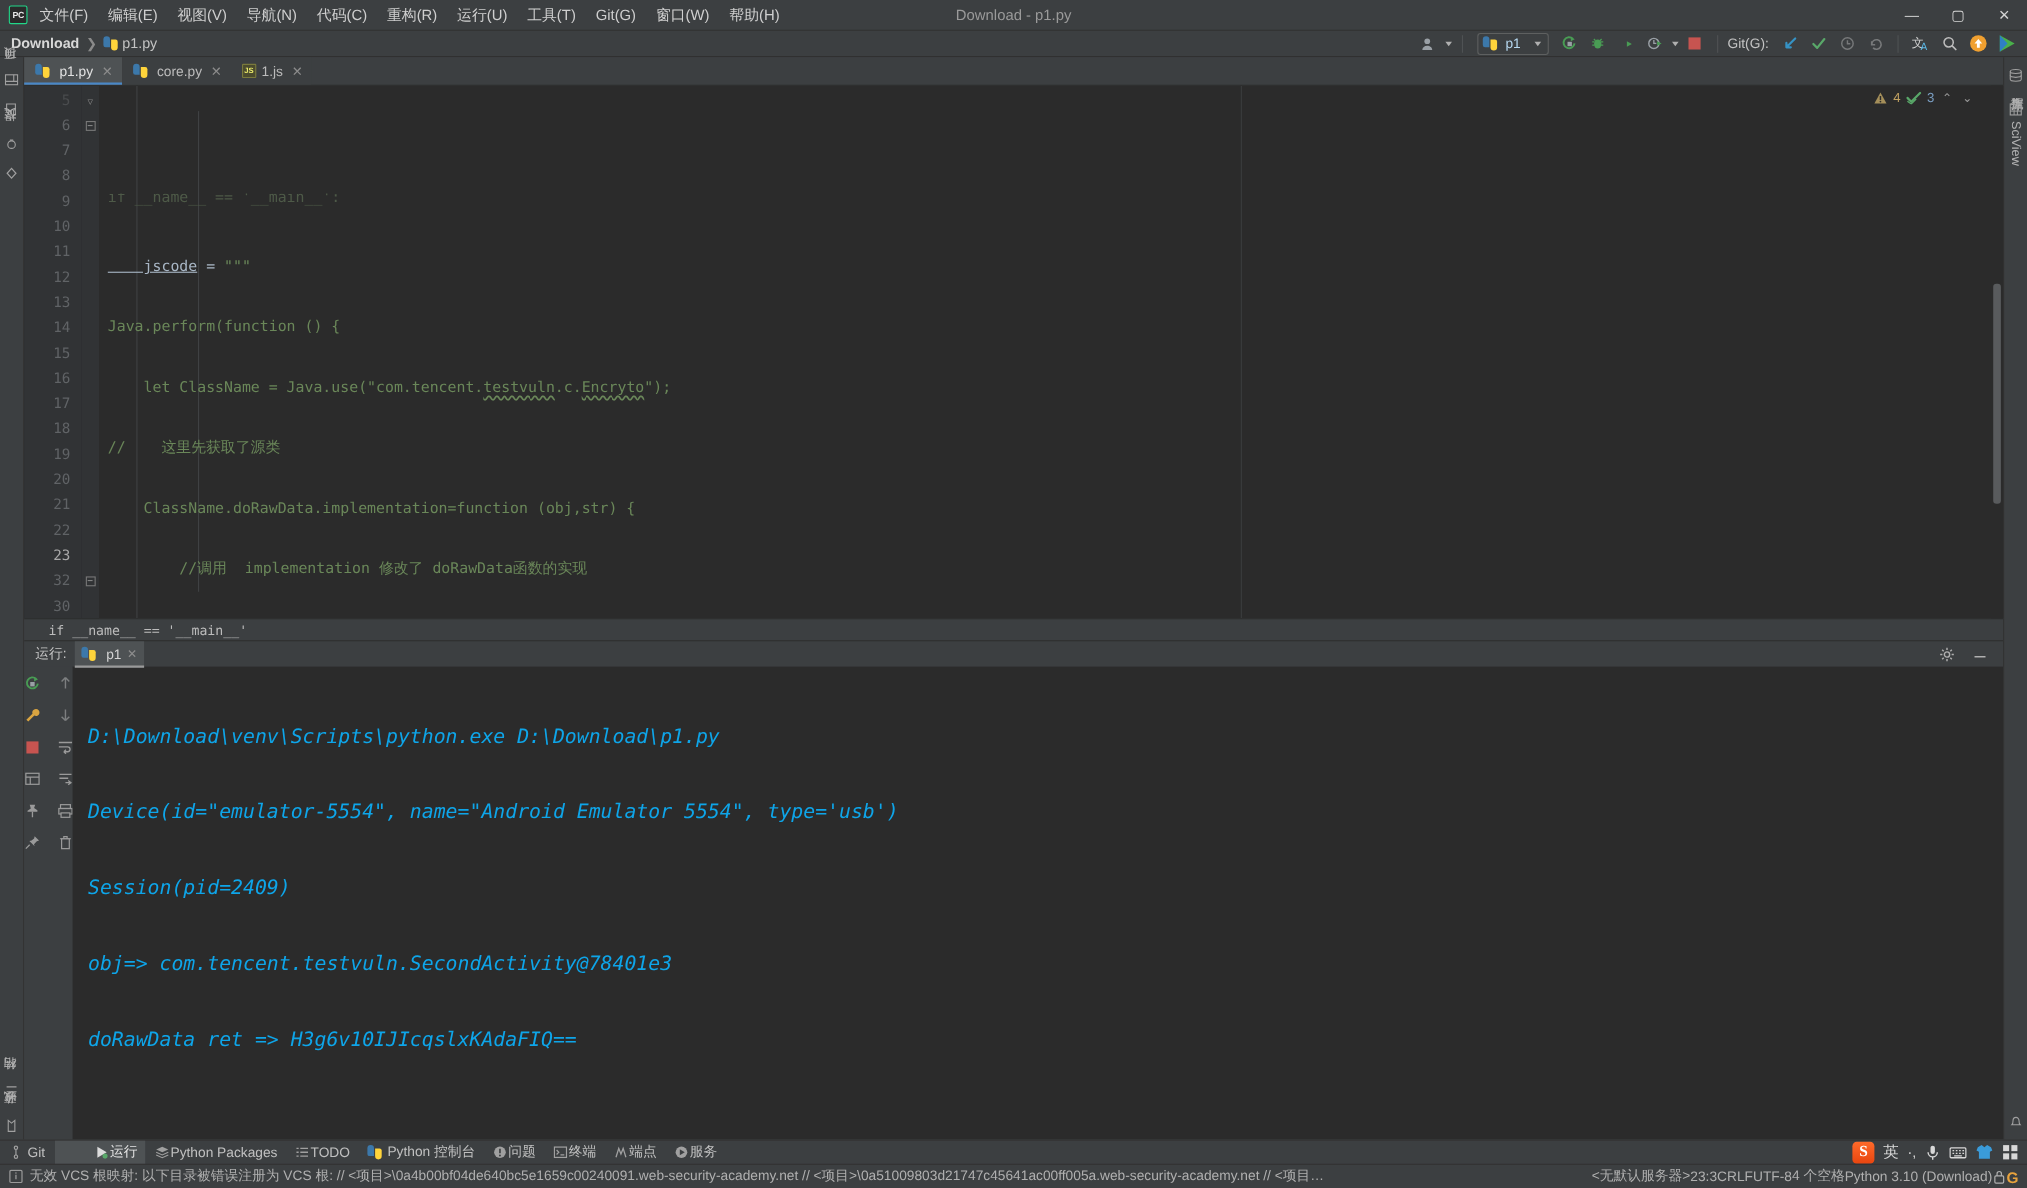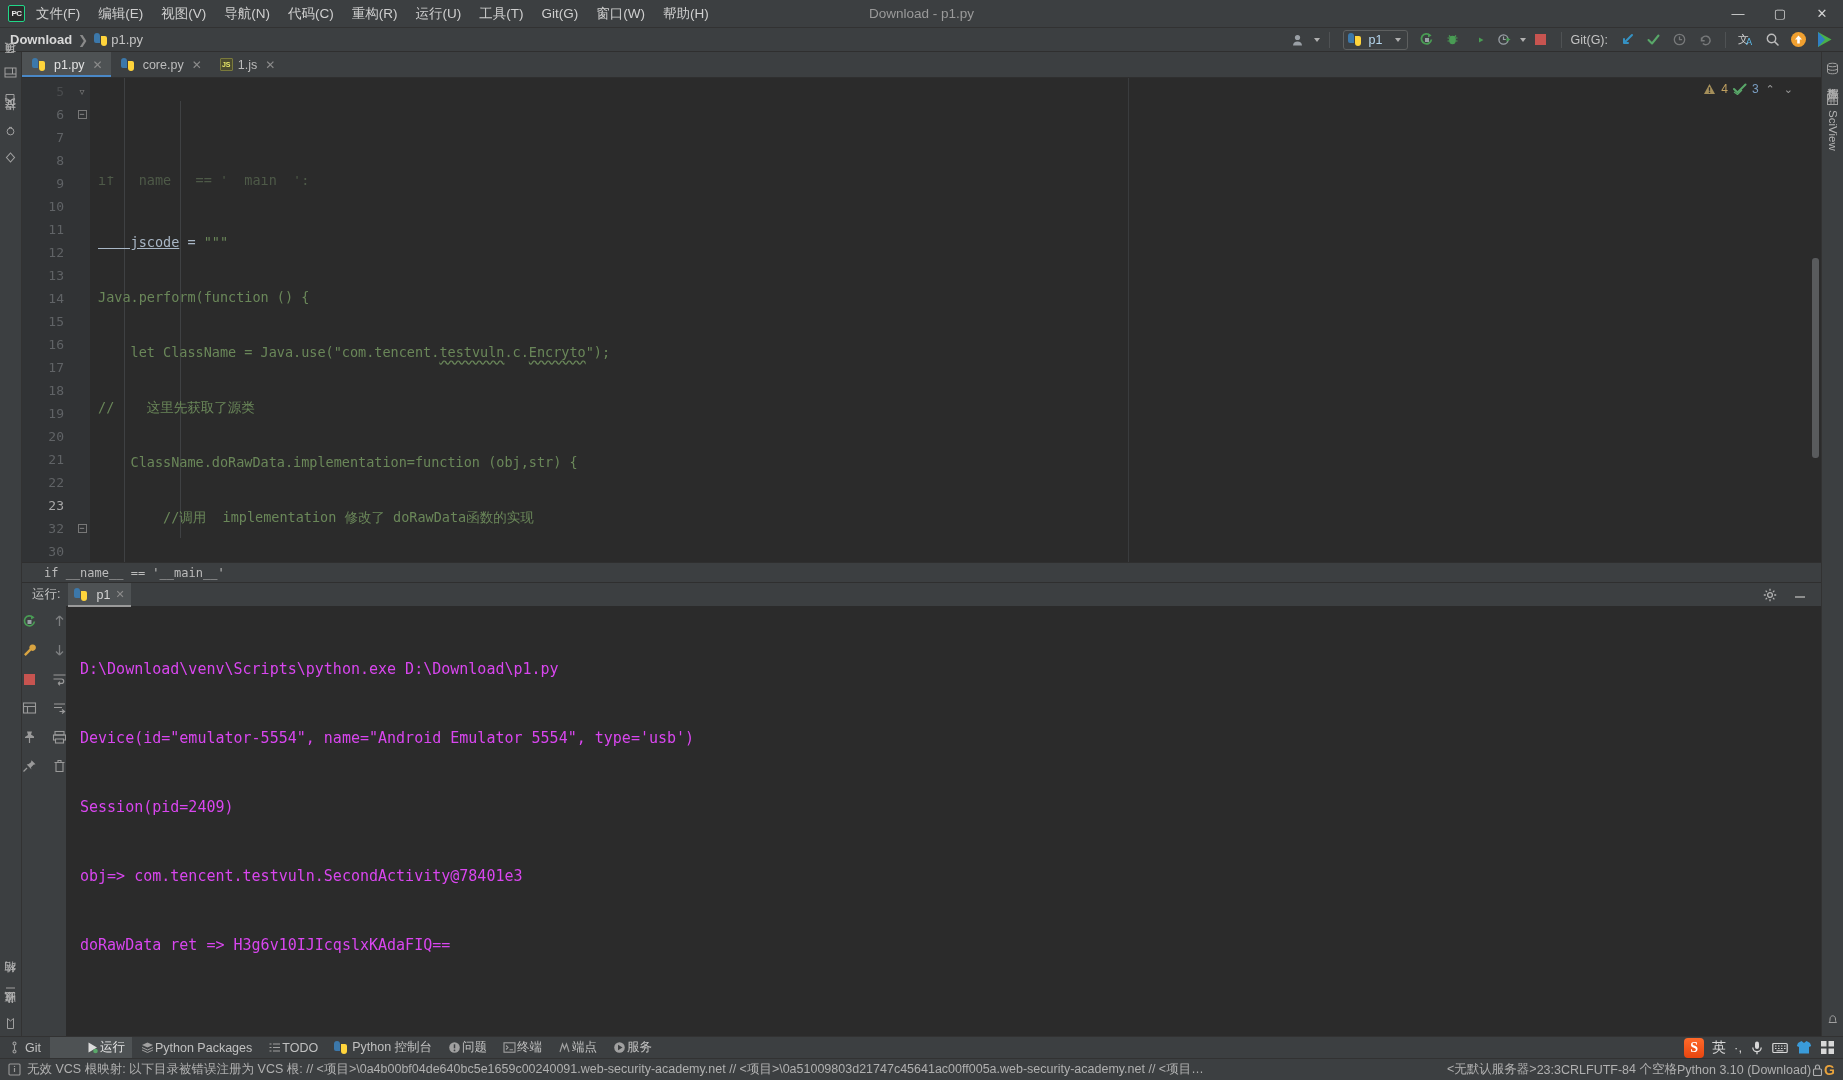--- a/index.html
+++ b/index.html
@@ -181,22 +181,22 @@
   .run-tab:after { content:''; position:absolute; left:0;right:0;bottom:0;height:2px;background:#9a9a9a; }
   .run-head-right { margin-left:auto; display:flex; align-items:center; gap:8px; padding-right:10px; }
 
   .run-body { flex:1; display:flex; min-height:0; }
   .run-strip {
     width:44px; background:#3c3f41; flex-shrink:0; display:flex;
     flex-direction:column; align-items:center; padding-top:5px; gap:9px;
   }
   .console {
     flex:1; background:#2b2b2b; font-family:"DejaVu Sans Mono", monospace;
-    font-size:15px; color:#d946ef; padding:6px 0 0 14px; line-height:23px;
-    overflow:hidden; white-space:pre;
+    font-size:18px; color:#0ea5e9; padding:6px 0 0 14px; line-height:23px;
+    overflow:hidden; white-space:pre;font-style:italic;
   }
 
   
   .toolwin-bar {
     height:22px; background:#3c3f41; display:flex; align-items:center;
     flex-shrink:0; border-top:1px solid #323232; padding-left:4px; gap:2px;
   }
   .tw {
     display:flex; align-items:center; gap:1px; padding:2px 7px; font-size:12.5px;
     color:#c0c0c0; height:22px;

